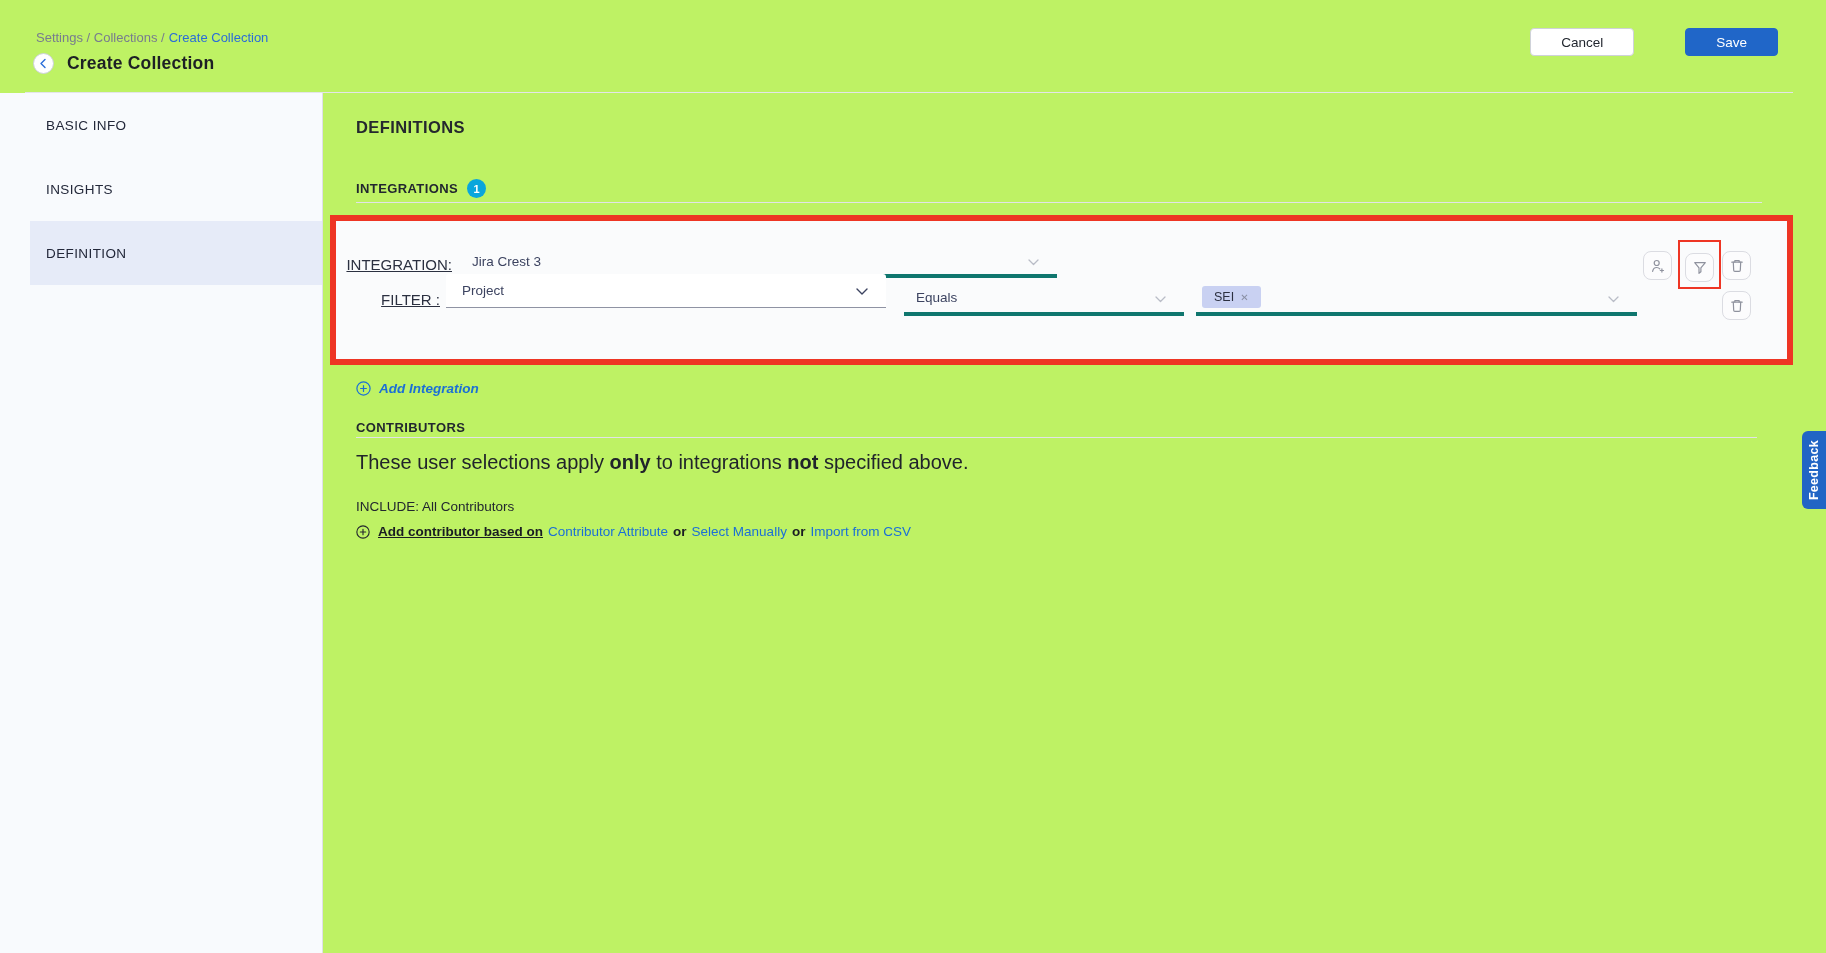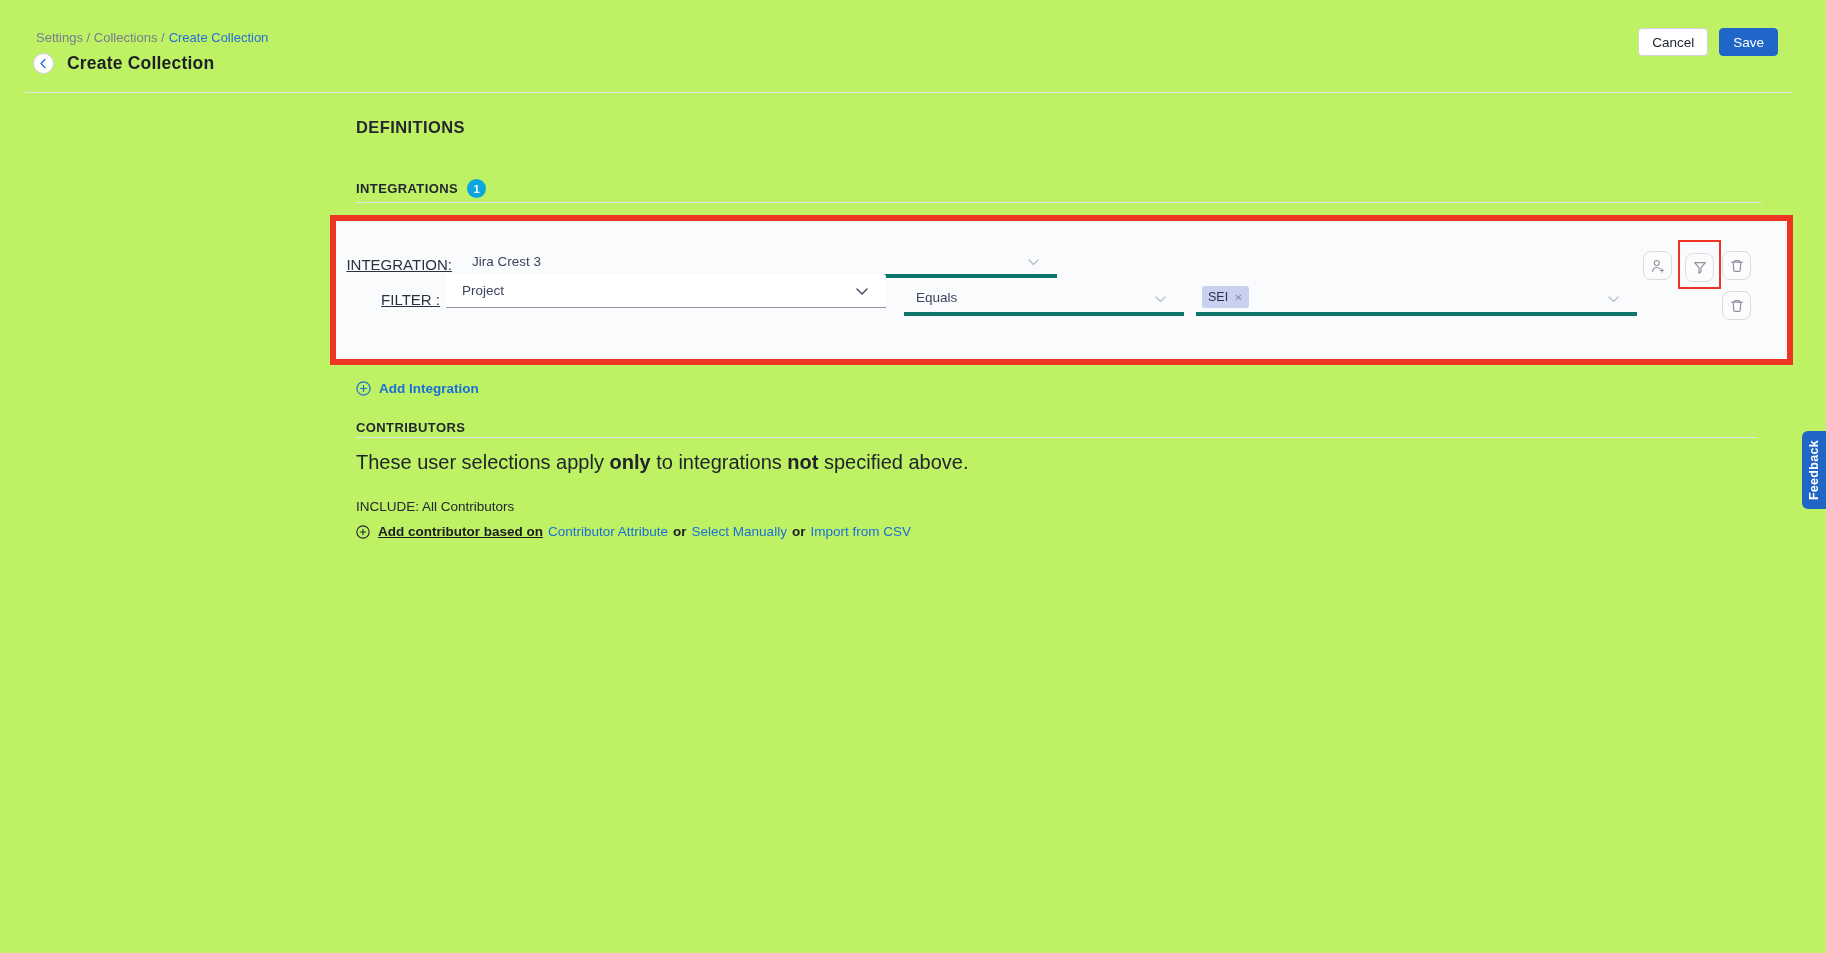--- a/index.html
+++ b/index.html
@@ -13,21 +13,21 @@
   
   .breadcrumb { position:absolute; left:36px; top:30px; font-size:13px; color:#777c8e; display:flex; gap:4px; }
   .breadcrumb .crumb-current { color:#2a6dd8; }
   .title-row { position:absolute; left:33px; top:53px; display:flex; align-items:center; gap:13px; }
   .back-btn {
     width:21px; height:21px; border-radius:50%; border:1px solid #ccd0da; background:#fff;
     display:flex; align-items:center; justify-content:center; cursor:pointer; color:#2a6dd8; flex:0 0 auto;
   }
   .page-title { font-size:17.5px; font-weight:bold; color:#1d2025; letter-spacing:.2px; }
   .header-actions { position:absolute; top:28px; right:48px; display:flex; gap:11px; }
-  .btn { font-family:inherit; font-size:13.5px; border-radius:4px; cursor:pointer; height:28px; padding:0 13px; }
+  .btn { font-family:inherit; font-size:13.5px; border-radius:4px; cursor:pointer; height:28px; padding:0 30px;margin-left:40px; }
   .btn-cancel { background:#fff; border:1px solid #cfd2d9; color:#22272f; }
   .btn-save { background:#2066c8; border:1px solid #2066c8; color:#fff;text-align:center; }
   .header-divider { position:absolute; left:25px; top:92px; width:1768px; height:1px; background:#e4e5e9; }
   
   .sidebar { position:absolute; left:0; top:93px; width:323px; bottom:0; background:#f8fafd; border-right:1px solid #dfe0e6; }
   .side-item {
     margin-left:30px; height:64px; display:flex; align-items:center; padding-left:16px;
     font-size:13.5px; letter-spacing:.4px; color:#23283a; cursor:pointer;
   }
   .side-item.active { background:#e6ebf8; }
@@ -53,34 +53,34 @@
   .select .chev { position:absolute; right:18px; top:11px; color:#b9bcc7; }
   .select-integration { left:460px; top:248px; width:597px; padding-left:12px; }
   .select-field { left:446px; top:274px; width:440px; height:34px; background:#fff; border-bottom:1px solid #8f93a3; border-radius:3px 3px 0 0; padding-left:16px; }
   .select-field .chev { color:#3c4360; top:14px; }
   .select-operator { left:904px; top:282px; width:280px; height:34px; padding-left:12px; }
   .select-operator .chev { top:14px; }
   .select-values { left:1196px; top:282px; width:441px; height:34px; padding-left:6px; }
   .select-values .chev { top:14px; }
   .tag {
     background:#c9d1f2; border-radius:3px; height:22px; display:inline-flex; align-items:center;
-    padding:0 6px; gap:6px; font-size:12.5px; color:#2c3040;
+    padding:0 12px; gap:6px; font-size:12.5px; color:#2c3040;
   }
   .tag .tag-x { color:#8a8fa3; font-size:10px; cursor:pointer; }
   
   .icon-btn {
     position:absolute; width:29px; height:29px; border:1px solid #dbdce2; border-radius:8px;
     background:#fcfcfd; color:#8f929e; display:flex; align-items:center; justify-content:center; cursor:pointer;
   }
   .ib-adduser { left:1643px; top:251px; }
   .ib-filter  { left:1685px; top:253px; }
   .ib-trash1  { left:1722px; top:251px; }
   .ib-trash2  { left:1722px; top:291px; }
   
-  .add-integration { position:absolute; left:356px; top:381px; display:flex; align-items:center; gap:8px; color:#1b6fd6; font-size:13.5px; font-weight:bold; cursor:pointer; }
+  .add-integration { position:absolute; left:356px; top:381px; display:flex; align-items:center; gap:8px; color:#1b6fd6; font-size:13.5px; font-weight:bold; cursor:pointer;font-style:italic; }
   .contributors-label { position:absolute; left:356px; top:420px; font-size:13px; font-weight:bold; letter-spacing:.4px; color:#22272f; }
   .note-line { position:absolute; left:356px; top:451px; font-size:20px; color:#21242b; }
   .note-line b { font-weight:bold; }
   .include-line { position:absolute; left:356px; top:499px; font-size:13.5px; color:#22272f; }
   .add-contrib { position:absolute; left:356px; top:524px; display:flex; align-items:center; gap:5px; font-size:13.5px; color:#191c22; }
   .add-contrib .bold-prefix { font-weight:bold; margin-left:3px;text-decoration:underline; }
   .add-contrib .link { color:#1b6fd6; font-weight:normal; cursor:pointer; }
   .add-contrib .or { font-weight:bold; }
   
   .feedback-tab {
@@ -114,20 +114,25 @@
     <div class="page-title">Create Collection</div>
   </div>
 
   <div class="header-actions">
     <button class="btn btn-cancel">Cancel</button>
     <button class="btn btn-save">Save</button>
   </div>
 
   <div class="header-divider"></div>
 
+  <aside class="sidebar">
+    <div class="side-item">BASIC INFO</div>
+    <div class="side-item">INSIGHTS</div>
+    <div class="side-item active">DEFINITION</div>
+  </aside>
 
   <div class="section-title">DEFINITIONS</div>
 
   <div class="integrations-hdr">
     <span class="integrations-label">INTEGRATIONS</span>
     <span class="count-badge">1</span>
   </div>
   <div class="rule rule-integrations"></div>
 
   <div class="red-box"></div>

